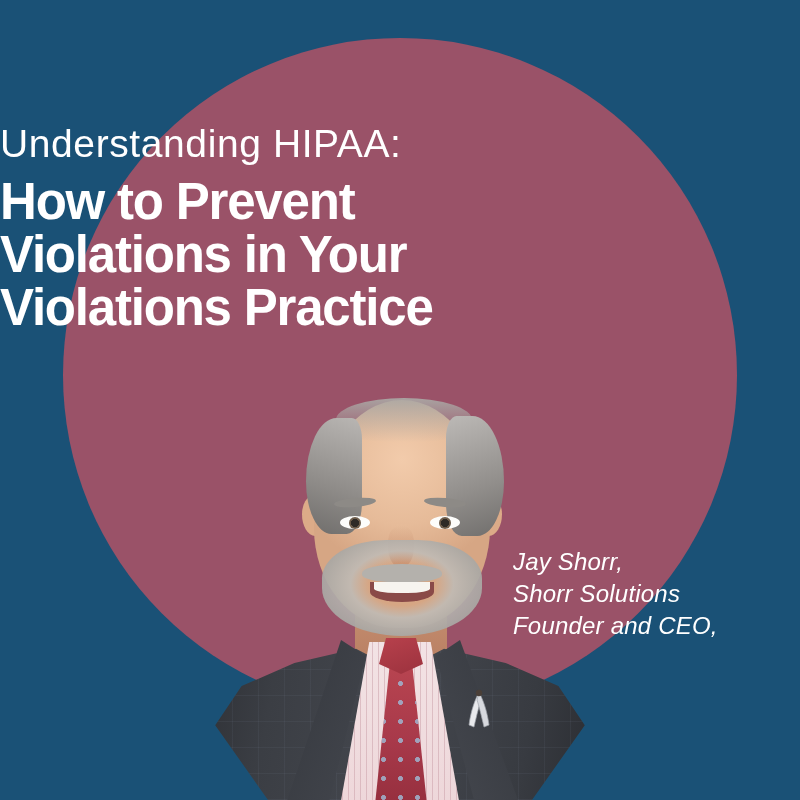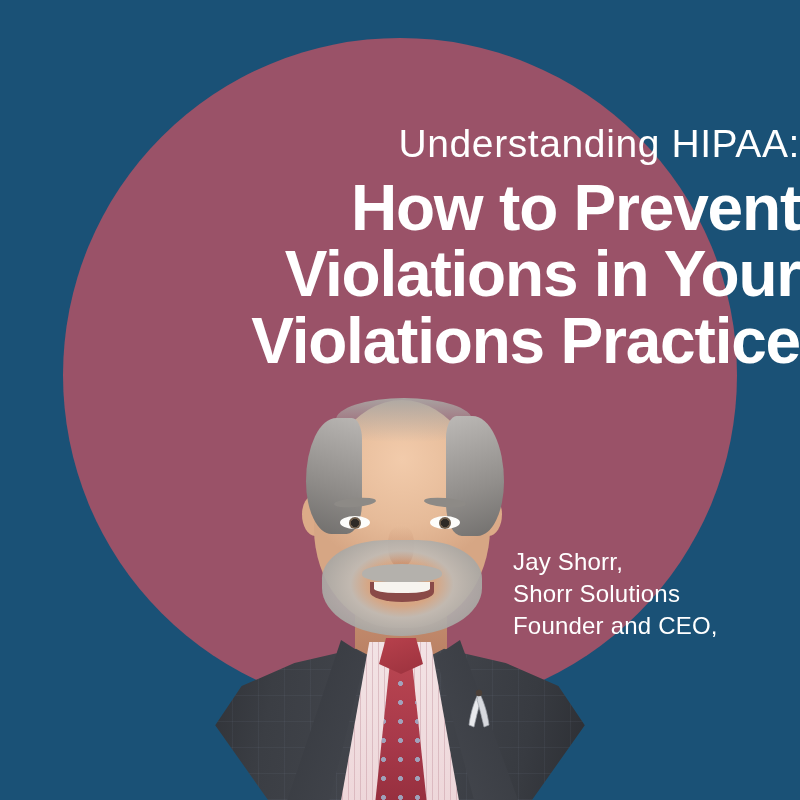--- a/index.html
+++ b/index.html
@@ -26,58 +26,59 @@
     width:674px; height:674px;
     border-radius:50%;
     background:#9a5268;
   }
 
   
   #textblock {
     position:absolute;
     left:0; top:0;
     width:800px;
-    text-align:right;
+    text-align:left;
     z-index:6;
     pointer-events:none;
   }
 
   #eyebrow {
     margin-top:124px;
     font-size:39px;
     font-weight:300;
     letter-spacing:0.6px;
     color:#ffffff;
     line-height:1.05;
     white-space:nowrap;
   }
 
   #headline {
     margin-top:10px;
-    font-size:64px;
+    font-size:51px;
     font-weight:bold;
     color:#ffffff;
     line-height:1.04;
     letter-spacing:-1.2px;
     white-space:nowrap;
   }
   #headline .hl-line { display:block; }
 
   
   #attribution {
     position:absolute;
     left:513px; top:546px;
     z-index:7;
     font-size:24px;
     font-weight:300;
     line-height:1.34;
     color:#ffffff;
     letter-spacing:0.2px;
     text-align:left;
     white-space:nowrap;
+    font-style:italic;
   }
   #attribution .attr-line { display:block; }
 
   
   #portrait {
     position:absolute;
     left:150px; top:392px;
     width:500px; height:408px;
     z-index:5;
   }

